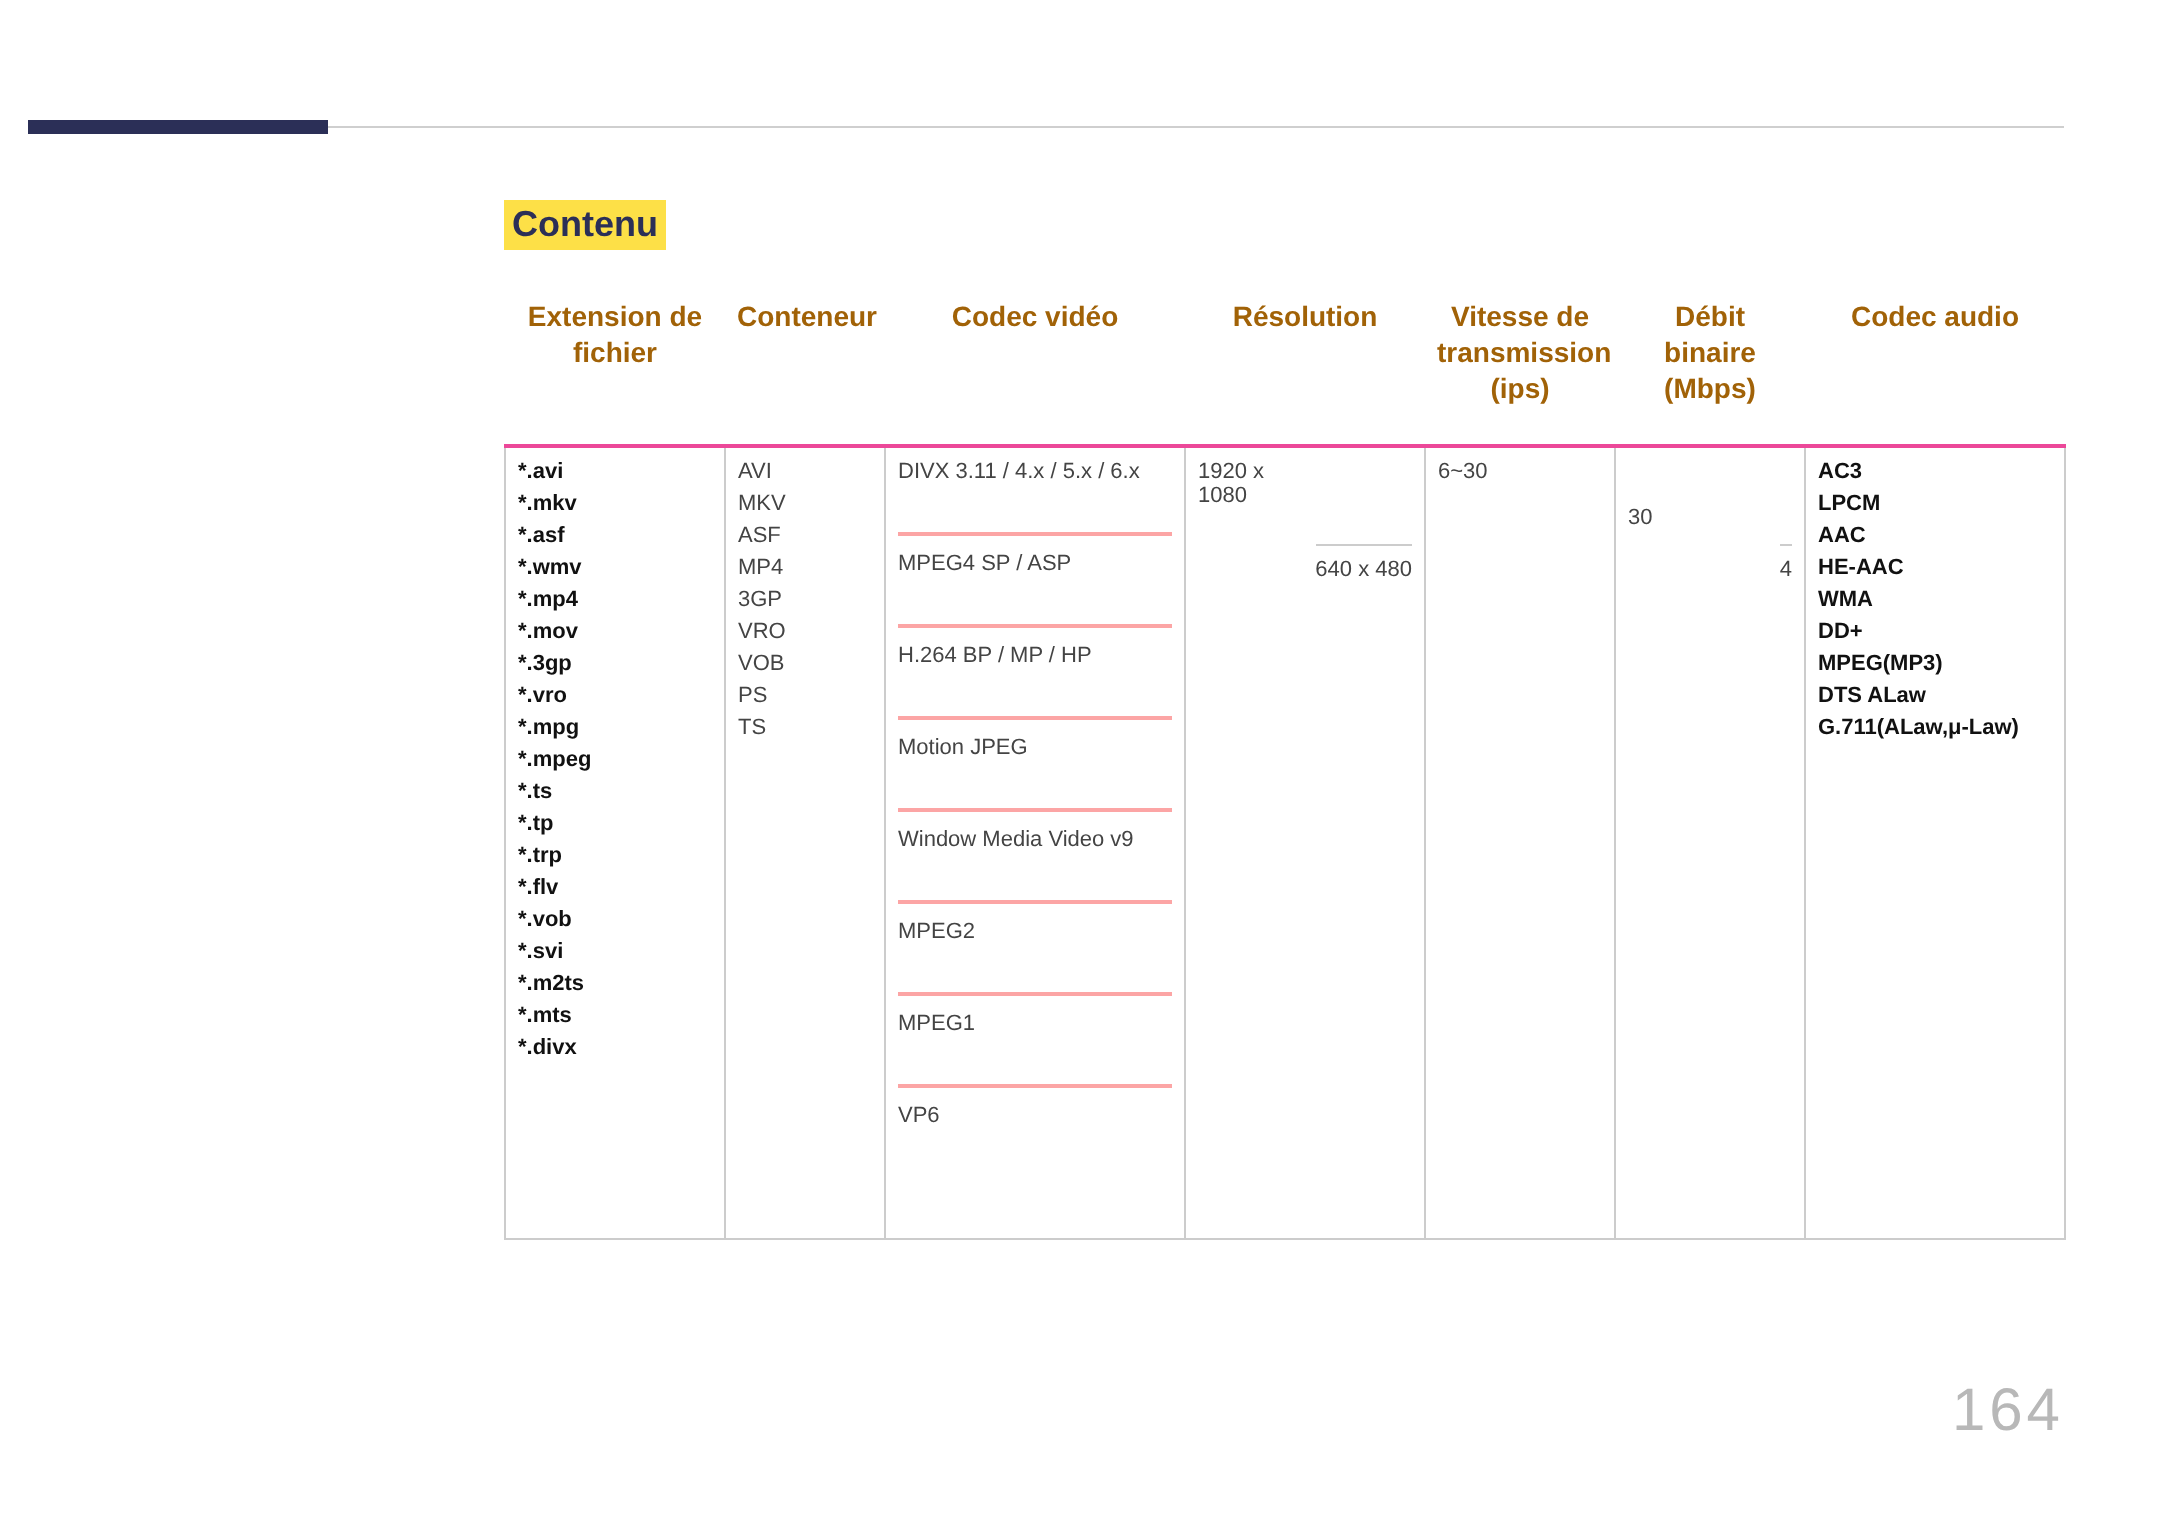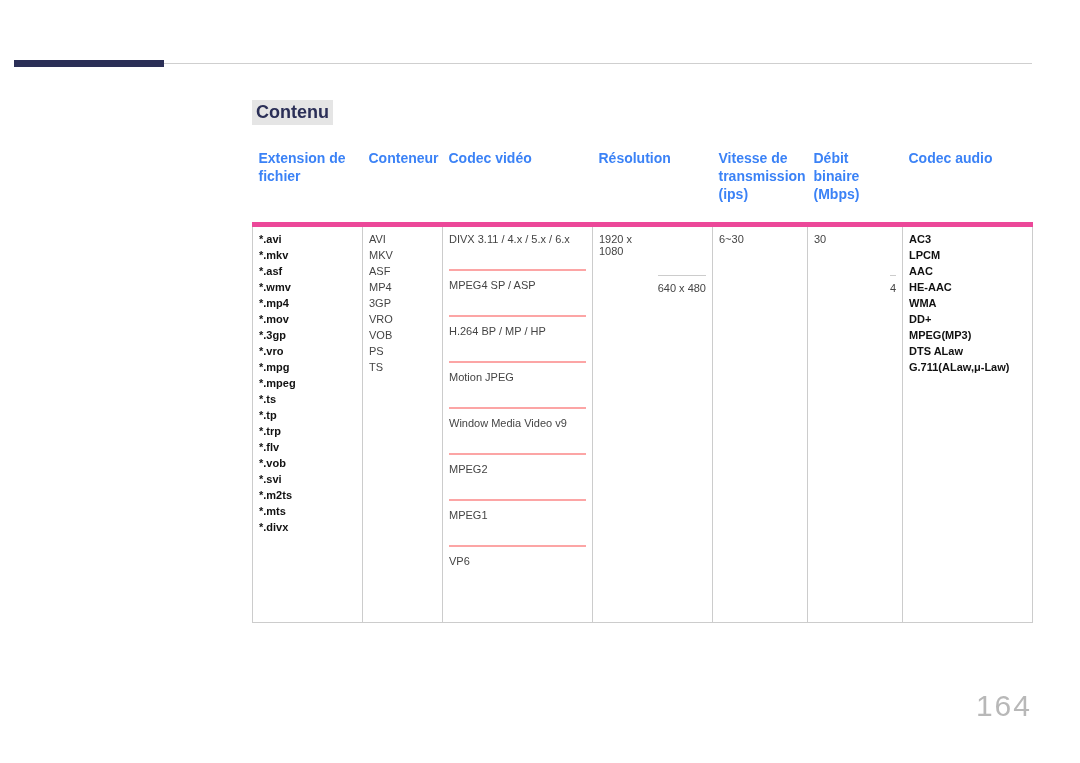--- a/index.html
+++ b/index.html
@@ -29,21 +29,21 @@
   }
   .content-area {
     position: absolute;
     top: 100px;
     left: 252px;
     right: 48px;
     bottom: 54px;
   }
   .section-title {
     display: inline-block;
-    background: #e5e5e5;
+    background: #fde047;
     color: #2b2f57;
     font-size: 18px;
     font-weight: bold;
     padding: 2px 4px 2px 4px;
   }
   .table-wrap {
     margin-top: 18px;
   }
   table {
     border-collapse: collapse;
@@ -51,27 +51,27 @@
     table-layout: fixed;
   }
   col.c1 { width: 110px; }
   col.c2 { width: 80px; }
   col.c3 { width: 150px; }
   col.c4 { width: 120px; }
   col.c5 { width: 95px; }
   col.c6 { width: 95px; }
   col.c7 { width: 130px; }
   th {
-    text-align: left;
+    text-align: center;
     font-size: 14px;
     font-weight: bold;
-    color: #3b82f6;
+    color: #a16207;
     padding: 6px 6px 18px 6px;
     vertical-align: top;
-    border-bottom: 5px solid #ec4899;
+    border-bottom: 2px solid #ec4899;
     line-height: 1.3;
   }
   td {
     border: 1px solid #ccc;
     font-size: 11px;
     padding: 6px 6px;
     vertical-align: top;
     color: #444;
   }
   .inner-list {
@@ -182,21 +182,21 @@
             <div class="res-stack" style="height:395px;">
               <div class="res-top" style="padding-top:6px;">1920 x 1080</div>
               <div class="res-bot">640 x 480</div>
             </div>
           </td>
           <td>
             <span>6~30</span>
           </td>
           <td style="padding:0 6px;">
             <div class="bitrate-stack" style="height:395px;">
-              <div class="bitrate-top" style="padding-top:6px;">30</div>
+              <div class="bitrate-top" style="padding-top:6px;margin-top:23px;">30</div>
               <div class="bitrate-bot">4</div>
             </div>
           </td>
           <td>
             <div class="inner-list bold">
               <span>AC3</span>
               <span>LPCM</span>
               <span>AAC</span>
               <span>HE-AAC</span>
               <span>WMA</span>

